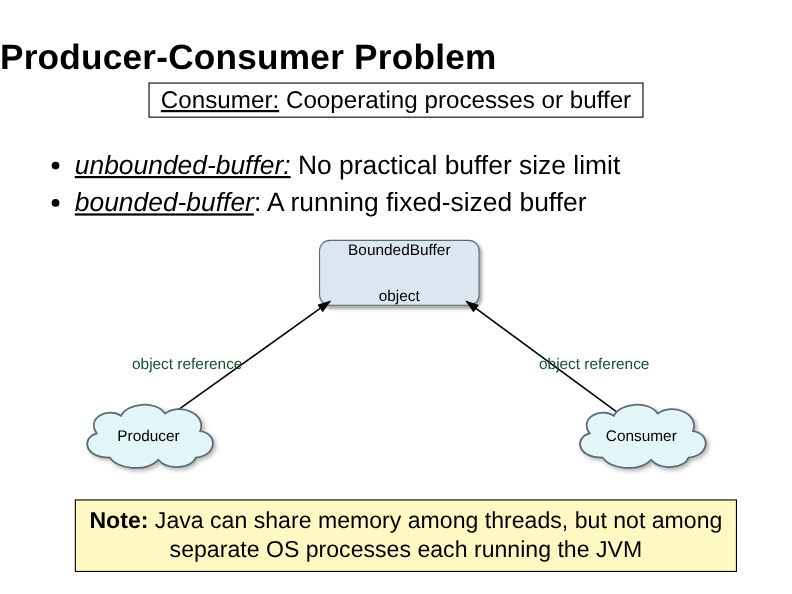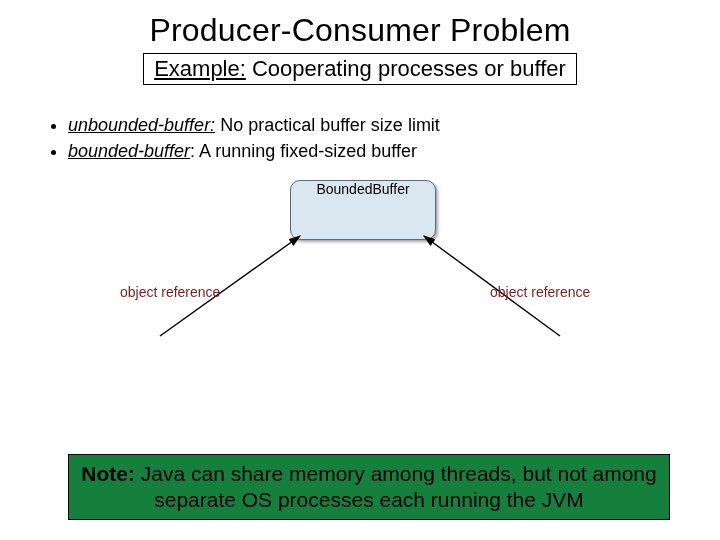--- a/index.html
+++ b/index.html
@@ -7,39 +7,39 @@
     padding: 0;
     width: 720px;
     height: 540px;
     font-family: Arial, Helvetica, sans-serif;
     background: #ffffff;
     color: #000;
     position: relative;
   }
   .title {
     font-size: 32px;
-    font-weight: 400;
-    text-align: center;
-    margin-top: 12px;
+    font-weight: 700;
+    text-align: left;
+    margin-top: 34px;
     letter-spacing: 0.2px;
   }
   .subtitle-box {
     border: 1px solid #000;
     display: inline-block;
     padding: 2px 10px 2px 10px;
     font-size: 22px;
     margin-top: 4px;
   }
   .subtitle-wrap {
     text-align: center;
   }
   .subtitle-label { text-decoration: underline; }
   .bullets {
     margin: 28px 0 0 28px;
-    font-size: 18px;
+    font-size: 24px;
     line-height: 1.35;
   }
   .bullets li { margin-bottom: 2px; }
   .bullets .term { font-style: italic; text-decoration: underline; }
   .diagram {
     position: relative;
     width: 680px;
     height: 230px;
     margin: 12px auto 0 auto;
   }
@@ -58,21 +58,21 @@
     text-align: center;
     font-size: 14px;
     display: flex;
     flex-direction: column;
     justify-content: space-between;
     gap: 0;
   }
   .ref-label {
     position: absolute;
     font-size: 14px;
-    color: #7f1d1d;
+    color: #14532d;
   }
   
   .cloud {
     position: absolute;
     width: 130px;
     height: 64px;
     filter: drop-shadow(2px 2px 2px rgba(0,0,0,0.3));
   }
   .cloud svg { overflow: visible; }
   .cloud-label {
@@ -85,67 +85,80 @@
   .arrow-svg {
     position: absolute;
     overflow: visible;
   }
   .note-box {
     position: absolute;
     left: 68px;
     bottom: 20px;
     width: 584px;
     border: 1px solid #000;
-    background: #15803d;
+    background: #fef9c3;
     font-size: 21px;
     padding: 6px 8px 6px 8px;
     text-align: center;
     line-height: 1.25;
     margin-top: 12px;
   }
   .note-label { font-weight: bold; }
 </style>
 </head>
 <body>
 
 <div class="title">Producer-Consumer Problem</div>
 
 <div class="subtitle-wrap">
   <div class="subtitle-box">
-    <span class="subtitle-label">Example:</span><span> Cooperating processes or buffer</span>
+    <span class="subtitle-label">Consumer:</span><span> Cooperating processes or buffer</span>
   </div>
 </div>
 
 <ul class="bullets">
   <li>
     <span class="term">unbounded-buffer:</span><span> No practical buffer size limit</span>
   </li>
   <li>
     <span class="term">bounded-buffer</span><span>: A running fixed-sized buffer</span>
   </li>
 </ul>
 
 <div class="diagram">
 
   <div class="bb-box">
     <span>BoundedBuffer</span>
+    <span>object</span>
   </div>
 
   <svg class="arrow-svg" style="left:0;top:0" width="680" height="230">
     <defs>
       <marker id="ah" markerWidth="10" markerHeight="10" refX="8" refY="3" orient="auto">
         <path d="M0,0 L9,3 L0,6 Z" fill="#000"></path>
       </marker>
     </defs>
     <line x1="140" y1="160" x2="280" y2="60" stroke="#000" stroke-width="1.4" marker-end="url(#ah)"></line>
     <line x1="540" y1="160" x2="404" y2="60" stroke="#000" stroke-width="1.4" marker-end="url(#ah)"></line>
   </svg>
 
   <div class="ref-label" style="left:100px; top:108px;">object reference</div>
   <div class="ref-label" style="left:470px; top:108px;">object reference</div>
 
+  <div class="cloud" style="left:50px; top:150px;">
+    <svg width="130" height="64" viewBox="0 0 130 64">
+      <path d="M30 52 C6 52 4 34 18 30 C8 16 28 6 40 14 C46 2 72 0 80 12 C94 2 118 12 112 28 C128 30 128 50 108 52 C104 62 82 64 74 54 C62 66 36 62 30 52 Z" fill="#e3f6f7" stroke="#5a6b78" stroke-width="1.6"></path>
+    </svg>
+    <span class="cloud-label">Producer</span>
+  </div>
 
+  <div class="cloud" style="left:498px; top:150px;">
+    <svg width="130" height="64" viewBox="0 0 130 64">
+      <path d="M30 52 C6 52 4 34 18 30 C8 16 28 6 40 14 C46 2 72 0 80 12 C94 2 118 12 112 28 C128 30 128 50 108 52 C104 62 82 64 74 54 C62 66 36 62 30 52 Z" fill="#e3f6f7" stroke="#5a6b78" stroke-width="1.6"></path>
+    </svg>
+    <span class="cloud-label">Consumer</span>
+  </div>
 
 </div>
 
 <div class="note-box">
   <span class="note-label">Note:</span><span> Java can share memory among threads, but not among separate OS processes each running the JVM</span>
 </div>
 
 </body></html>

